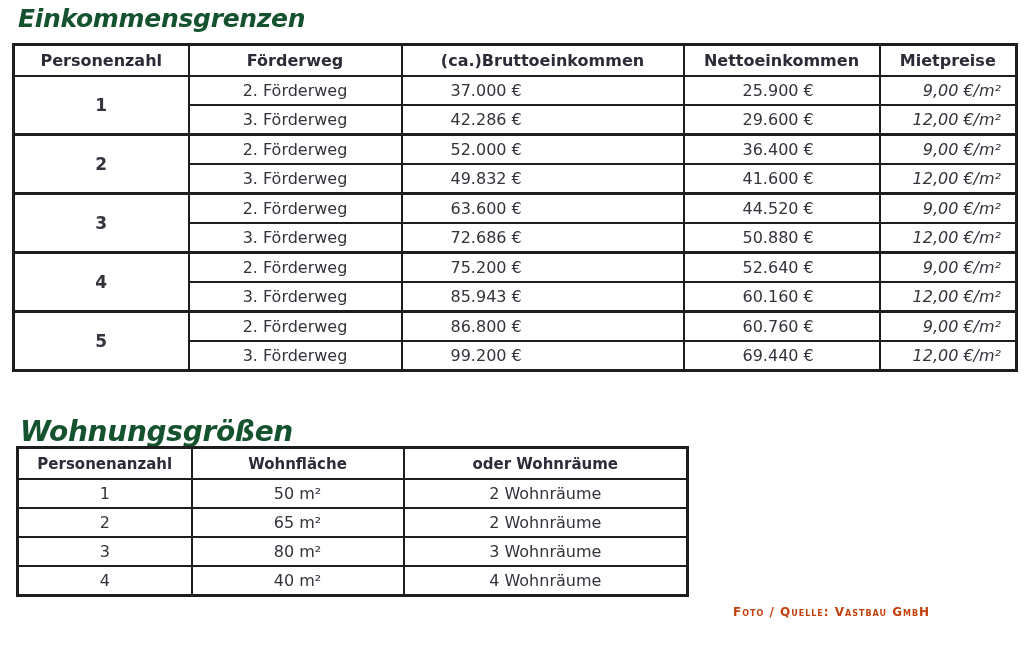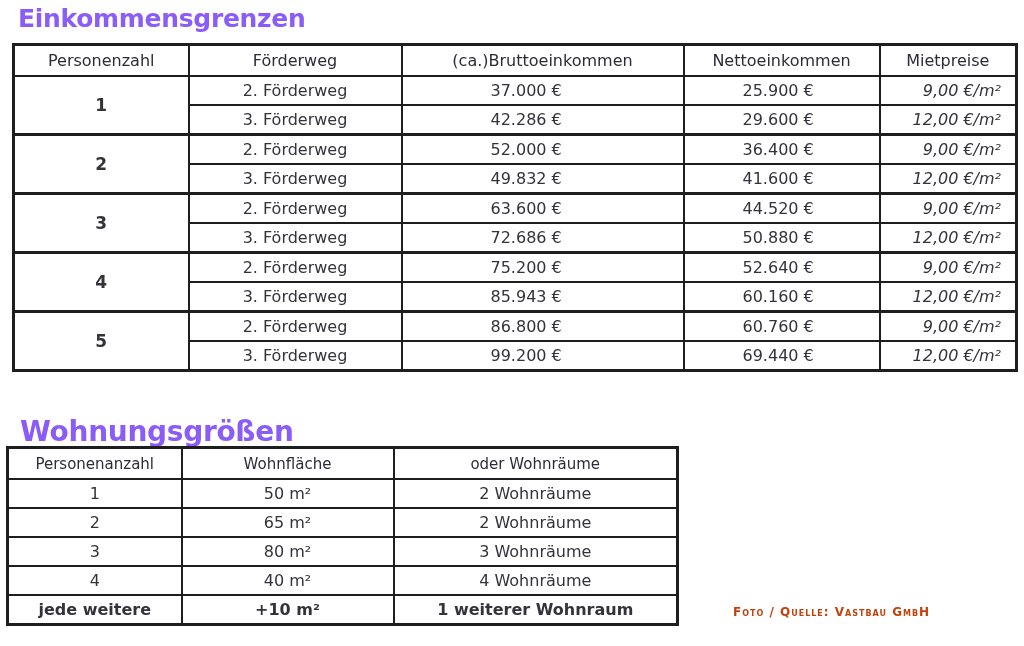--- a/index.html
+++ b/index.html
@@ -1,42 +1,42 @@
 <!DOCTYPE html>
 <html><head>
 <meta charset="utf-8">
 <style>
   html, body { margin: 0; padding: 0; }
   body {
     width: 1024px; height: 646px; background: #ffffff; position: relative; overflow: hidden;
     font-family: "DejaVu Sans", "Liberation Sans", sans-serif; color: #2b2b33;
   }
   .title {
-    position: absolute; font-weight: bold; color: #8b5cf6; letter-spacing: -0.3px;
+    position: absolute; font-weight: bold; color: #14532d; letter-spacing: -0.3px; font-style: italic;
   }
   #t1-title { left: 18px; top: 4px; font-size: 25px; }
   #t2-title { left: 20px; top: 415px; font-size: 28px; }
   table {
     position: absolute; border-collapse: collapse; table-layout: fixed;
     border: 3px solid #1e1e1e;
   }
   td, th {
     border: 2px solid #1e1e1e; padding: 0; text-align: center; vertical-align: middle;
     font-size: 16px; color: #33333b; white-space: nowrap; overflow: hidden;
   }
-  th { font-weight: normal; color: #2c2c38; }
+  th { font-weight: bold; color: #2c2c38; }
   #table1 { left: 12px; top: 43px; width: 1003px; }
   #table1 th { height: 29px; font-size: 16px; }
   #table1 td { height: 27px; }
   #table1 td.pers { font-weight: bold; font-size: 17px; border-bottom-width: 3px; }
   #table1 tr.grp-end td { border-bottom-width: 3px; }
-  #table1 td.num { text-align: left; padding-left: 88px; }
+  #table1 td.num { text-align: left; padding-left: 48px; }
   #table1 td.net { text-align: left; padding-left: 58px; margin-top: 16px; }
   #table1 td.rent { text-align: right; padding-right: 14px; font-style: italic; }
-  #table2 { left: 6px; top: 446px; width: 670px; }
+  #table2 { left: 16px; top: 446px; width: 670px; }
   #table2 th { height: 29px; font-size: 15px; }
   #table2 td { height: 27px; }
   #table2 tr.last td { font-weight: bold; }
   .credit {
     position: absolute; left: 733px; top: 605px; font-size: 12px; font-weight: bold;
     letter-spacing: 1px; color: #c2410c; font-variant: small-caps;
   }
 </style>
 </head>
 <body>
@@ -162,21 +162,16 @@
     <tr>
       <td>3</td>
       <td>80 m²</td>
       <td>3 Wohnräume</td>
     </tr>
     <tr>
       <td>4</td>
       <td>40 m²</td>
       <td>4 Wohnräume</td>
     </tr>
-    <tr class="last">
-      <td>jede weitere</td>
-      <td>+10 m²</td>
-      <td>1 weiterer Wohnraum</td>
-    </tr>
   </tbody>
 </table>
 
 <div class="credit">Foto / Quelle: Vastbau GmbH</div>
 
 </body></html>

